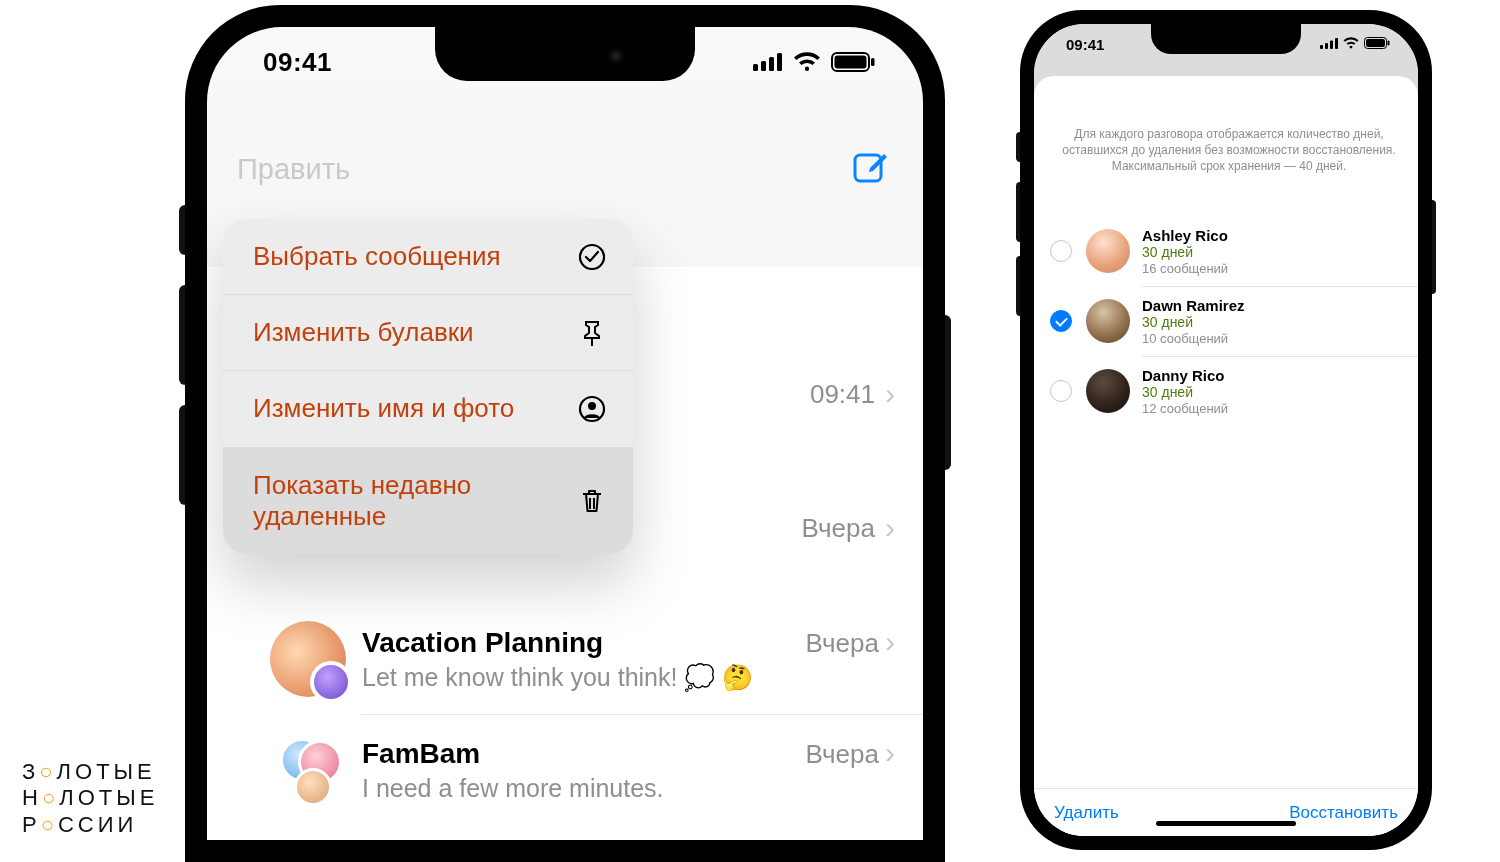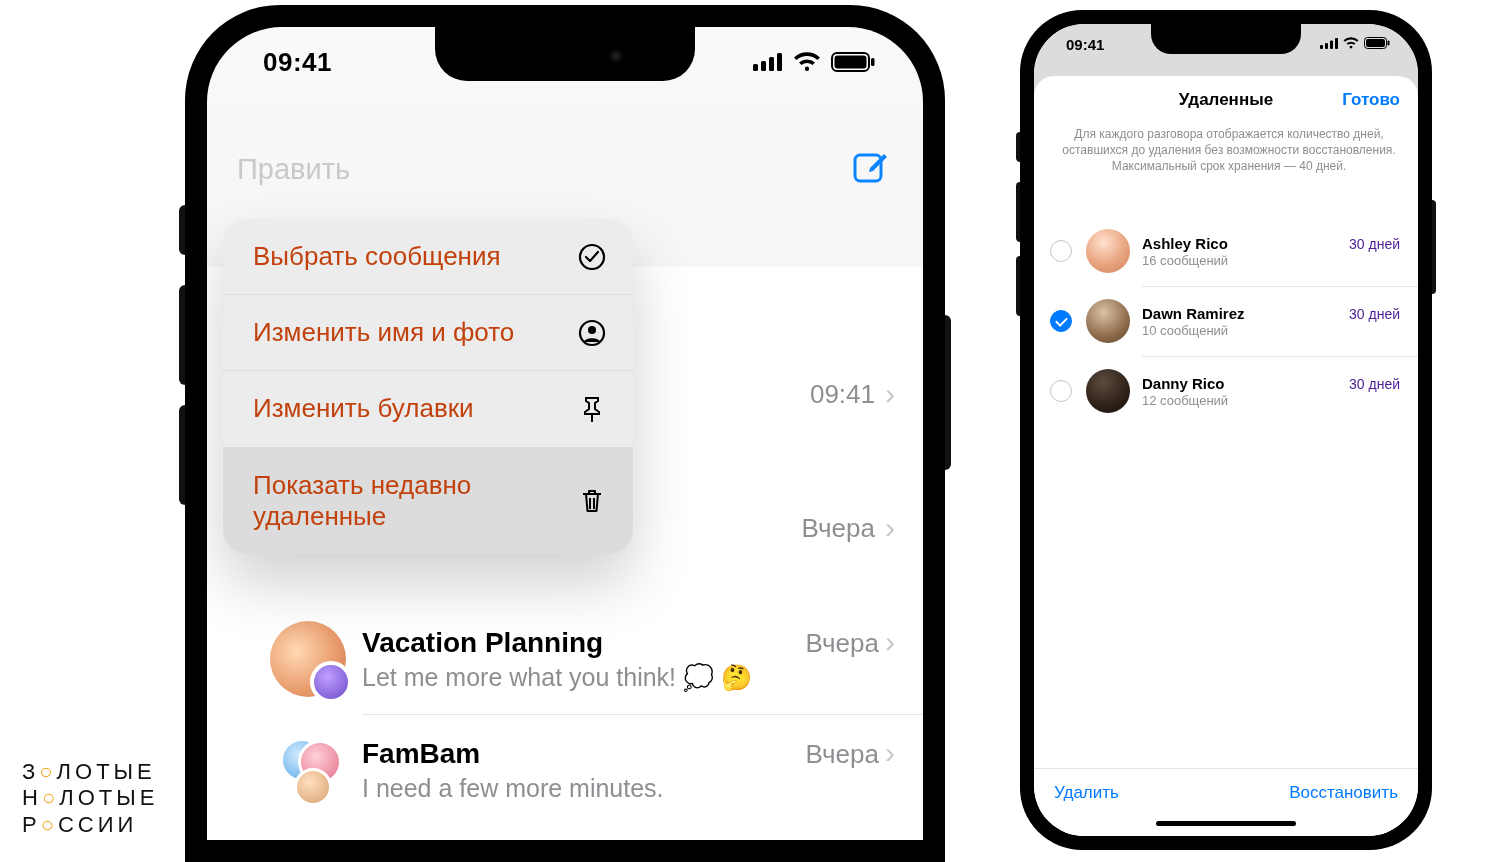--- a/index.html
+++ b/index.html
@@ -113,26 +113,26 @@
   .rlist { position:absolute; top:140px; left:0; right:0; }
   .rlist .ritem { position:relative; height:70px; padding-left:108px; padding-right:18px; display:flex; flex-direction:column; justify-content:center; }
   .rlist .ritem + .ritem::before { content:""; position:absolute; top:0; left:108px; right:0; height:1px; background:#e5e5e5; }
   .rlist .ritem .radio { position:absolute; left:16px; top:50%; transform:translateY(-50%); width:22px; height:22px; border-radius:50%; border:1.5px solid #c7c7cc; }
   .rlist .ritem .radio.checked { background:#007aff; border-color:#007aff; }
   .rlist .ritem .radio.checked::after { content:""; position:absolute; left:5px; top:6px; width:9px; height:5px; border-left:2px solid #fff; border-bottom:2px solid #fff; transform:rotate(-45deg); }
   .rlist .ritem .rav { position:absolute; left:52px; top:50%; transform:translateY(-50%); width:44px; height:44px; border-radius:50%; }
   .rav.c0 { background: radial-gradient(circle at 40% 30%, #ffe0cf, #e8a47f 55%, #d1835c); }
   .rav.c1 { background: radial-gradient(circle at 40% 30%, #d9c3a6, #8e6b4a 60%, #5e4328); }
   .rav.c2 { background: radial-gradient(circle at 40% 30%, #5c4a3d, #2e2119 60%, #120c08); }
-  .rlist .ritem .l1 { display:flex; justify-content:space-between; align-items:baseline; }
+  .rlist .ritem .l1 { display:flex; justify-content:space-between; align-items:baseline;flex-direction:column; }
   .rlist .ritem .nm { font-size:15px; font-weight:700; }
-  .rlist .ritem .days { font-size:14px; color:#4c1d95; }
+  .rlist .ritem .days { font-size:14px; color:#4d7c0f; }
   .rlist .ritem .sub { font-size:13px; color:#8e8e93; margin-top:1px; }
 
-  .toolbar { position:absolute; bottom:0; left:0; right:0; height:68px; border-top:1px solid #e5e5e5; display:flex; justify-content:space-between; align-items:flex-start; padding:14px 20px 0 20px; font-size:17px; color:#007aff; }
+  .toolbar { position:absolute; bottom:0; left:0; right:0; height:48px; border-top:1px solid #e5e5e5; display:flex; justify-content:space-between; align-items:flex-start; padding:14px 20px 0 20px; font-size:17px; color:#007aff; }
   .homebar { position:absolute; bottom:10px; left:50%; transform:translateX(-50%); width:140px; height:5px; background:#000; border-radius:5px; }
 
   
   .logo { position:absolute; left:22px; bottom:24px; font-family: Arial, sans-serif; font-weight:400; letter-spacing:4px; line-height:1.2; color:#111; font-size:22px; }
   .logo .gold { color:#f5a623; font-weight:700; }
 
   
   .sig-big svg, .wifi-big svg, .batt-big svg { display:block; }
 </style>
 </head>
@@ -192,21 +192,21 @@
     </div>
 
     <div class="chatlist" style="top:576px;margin-left:35px;">
       <div class="item">
         <div class="avatar av-a"></div>
         <div class="line1">
           <span class="name">Vacation Planning</span>
           <span class="time">Вчера</span>
           <span class="chev">›</span>
         </div>
-        <div class="preview">Let me more what you think! 💭 🤔</div>
+        <div class="preview">Let me know think you think! 💭 🤔</div>
       </div>
       <div class="item">
         <div class="avatar av-b">
             <span class="c1"></span>
             <span class="c2"></span>
             <span class="c3"></span>
           </div>
         <div class="line1">
           <span class="name">FamBam</span>
           <span class="time">Вчера</span>
@@ -220,35 +220,35 @@
       <div class="row">
         <span class="txt">Выбрать сообщения</span>
         <span class="picon">
           <svg viewBox="0 0 30 30">
               <circle cx="15" cy="15" r="12" fill="none" stroke="#000" stroke-width="2.2"></circle>
               <path d="M9 15l4 4 8-9" fill="none" stroke="#000" stroke-width="2.2" stroke-linecap="round" stroke-linejoin="round"></path>
             </svg>
         </span>
       </div>
       <div class="row">
+        <span class="txt">Изменить булавки</span>
+        <span class="picon">
+          <svg viewBox="0 0 30 30">
+              <path d="M9 4h12v3l-3 2v6l4 3v2H8v-2l4-3V9L9 7z" fill="none" stroke="#000" stroke-width="2"></path>
+              <line x1="15" y1="20" x2="15" y2="28" stroke="#000" stroke-width="2"></line>
+            </svg>
+        </span>
+      </div>
+      <div class="row">
         <span class="txt">Изменить имя и фото</span>
         <span class="picon">
           <svg viewBox="0 0 30 30">
               <circle cx="15" cy="15" r="12" fill="none" stroke="#000" stroke-width="2.2"></circle>
               <circle cx="15" cy="12" r="4" fill="#000"></circle>
               <path d="M7 24c1-5 15-5 16 0" fill="#000"></path>
-            </svg>
-        </span>
-      </div>
-      <div class="row">
-        <span class="txt">Изменить булавки</span>
-        <span class="picon">
-          <svg viewBox="0 0 30 30">
-              <path d="M9 4h12v3l-3 2v6l4 3v2H8v-2l4-3V9L9 7z" fill="none" stroke="#000" stroke-width="2"></path>
-              <line x1="15" y1="20" x2="15" y2="28" stroke="#000" stroke-width="2"></line>
             </svg>
         </span>
       </div>
       <div class="row highlight">
         <span class="txt">Показать недавно удаленные</span>
         <span class="picon">
           <svg viewBox="0 0 30 30">
               <path d="M6 8h18M12 8V5h6v3M9 8l1.5 17h9L21 8" fill="none" stroke="#000" stroke-width="2" stroke-linejoin="round"></path>
               <line x1="13" y1="12" x2="13" y2="23" stroke="#000" stroke-width="2"></line>
               <line x1="17" y1="12" x2="17" y2="23" stroke="#000" stroke-width="2"></line>
@@ -289,24 +289,20 @@
           <svg width="26" height="12" viewBox="0 0 26 12">
               <rect x="0.5" y="0.5" width="22" height="11" rx="3" fill="none" stroke="#000"></rect>
               <rect x="2" y="2" width="19" height="8" rx="2" fill="#000"></rect>
               <rect x="23.5" y="3.5" width="2" height="5" rx="1" fill="#000"></rect>
             </svg>
         </span>
       </div>
     </div>
 
     <div class="sheet">
-      <div class="sheet-header">
-        <span class="title">Удаленные</span>
-        <span class="done">Готово</span>
-      </div>
       <div class="sheet-desc">Для каждого разговора отображается количество дней, оставшихся до удаления без возможности восстановления. Максимальный срок хранения — 40 дней.</div>
 
       <div class="rlist">
         <div class="ritem">
           <span class="radio"></span>
           <span class="rav c0"></span>
           <div class="l1">
               <span class="nm">Ashley Rico</span>
               <span class="days">30 дней</span>
             </div>

